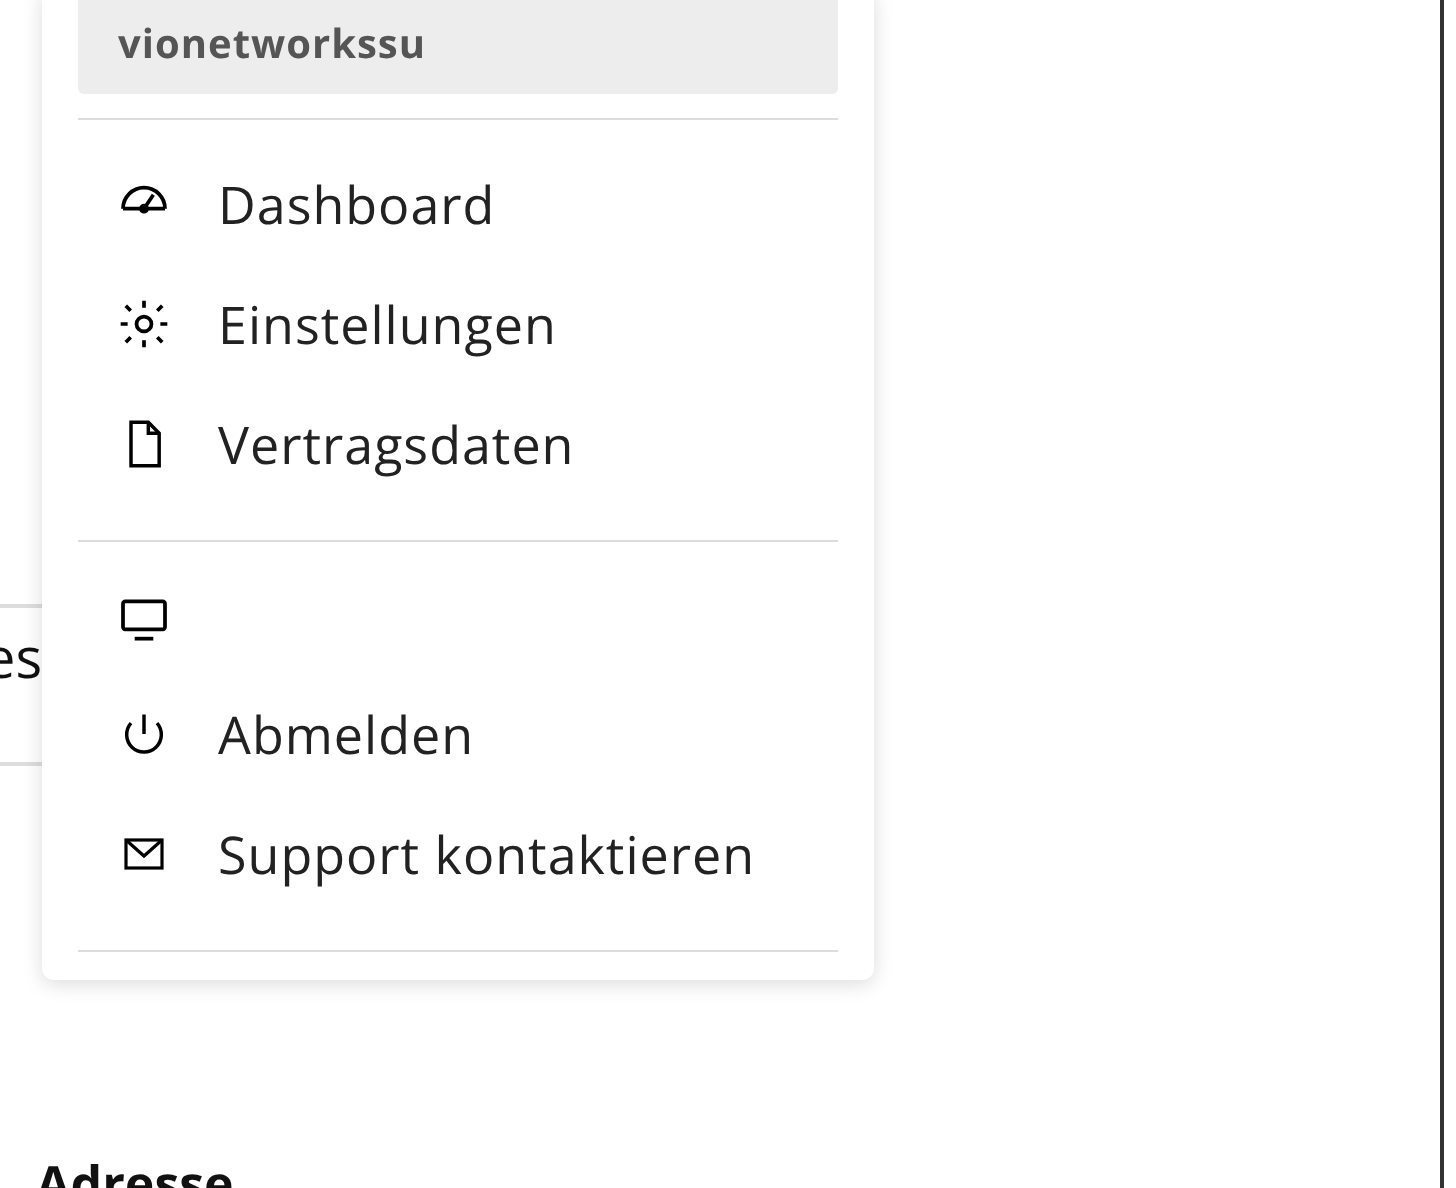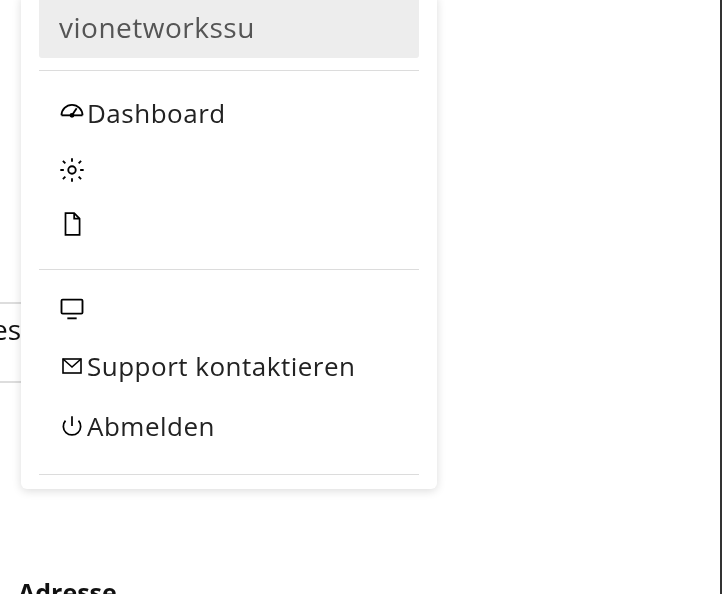--- a/index.html
+++ b/index.html
@@ -36,34 +36,35 @@
       padding-bottom:8px;
     }
     .user-box {
       margin:0 18px 0 18px;
       background:#ededed;
       border-radius:3px;
       padding:14px 20px 12px 20px;
       margin-top:0;
     }
     .user-box span {
-      font-size:28px;
-      font-weight:400;
+      font-size:20px;
+      font-weight:700;
       color:#555;
       letter-spacing:.5px;
     }
     .divider {
       height:1px; background:#dcdcdc;
       margin:12px 18px 6px 18px;
     }
     .menu-list { padding:6px 0; }
     .menu-item {
       display:flex; align-items:center;
       padding:12px 18px 12px 36px;
       cursor:pointer;
+      gap:22px;
     }
     .menu-icon {
       width:30px; height:30px;
       flex:0 0 30px;
       display:flex; align-items:center; justify-content:center;
       color:#000;
     }
     .menu-icon svg { stroke:#000; fill:none; stroke-width:1.6; }
     .menu-label {
       font-size:26px;
@@ -100,60 +101,62 @@
       <span class="menu-label">Dashboard</span>
     </div>
 
     <div class="menu-item">
       <span class="menu-icon">
         <svg viewBox="0 0 24 24" width="28" height="28">
           <circle cx="12" cy="12" r="3.2"></circle>
           <path d="M12 2v3M12 19v3M4.2 4.2l2.1 2.1M17.7 17.7l2.1 2.1M2 12h3M19 12h3M4.2 19.8l2.1-2.1M17.7 6.3l2.1-2.1"></path>
         </svg>
       </span>
+      <span class="menu-label">Einstellungen</span>
     </div>
 
     <div class="menu-item">
       <span class="menu-icon">
         <svg viewBox="0 0 24 24" width="26" height="28">
           <path d="M6 2h8l5 5v15H6z"></path>
           <path d="M14 2v5h5"></path>
         </svg>
       </span>
+      <span class="menu-label">Vertragsdaten</span>
     </div>
   </div>
 
   <div class="divider"></div>
 
   <div class="menu-list">
     <div class="menu-item">
       <span class="menu-icon">
         <svg viewBox="0 0 24 24" width="28" height="28">
           <rect x="3" y="4" width="18" height="12" rx="1"></rect>
           <line x1="8" y1="20" x2="16" y2="20"></line>
         </svg>
       </span>
     </div>
 
     <div class="menu-item">
       <span class="menu-icon">
+        <svg viewBox="0 0 24 24" width="26" height="26">
+          <path d="M12 3v9"></path>
+          <path d="M6 7a8 8 0 1 0 12 0"></path>
+        </svg>
+      </span>
+      <span class="menu-label">Abmelden</span>
+    </div>
+
+    <div class="menu-item">
+      <span class="menu-icon">
         <svg viewBox="0 0 24 24" width="28" height="24">
           <rect x="3" y="5" width="18" height="14"></rect>
           <path d="M3 5l9 8 9-8"></path>
         </svg>
       </span>
       <span class="menu-label">Support kontaktieren</span>
-    </div>
-
-    <div class="menu-item">
-      <span class="menu-icon">
-        <svg viewBox="0 0 24 24" width="26" height="26">
-          <path d="M12 3v9"></path>
-          <path d="M6 7a8 8 0 1 0 12 0"></path>
-        </svg>
-      </span>
-      <span class="menu-label">Abmelden</span>
     </div>
   </div>
 
   <div class="divider"></div>
 
 </div>
 
 </body></html>

